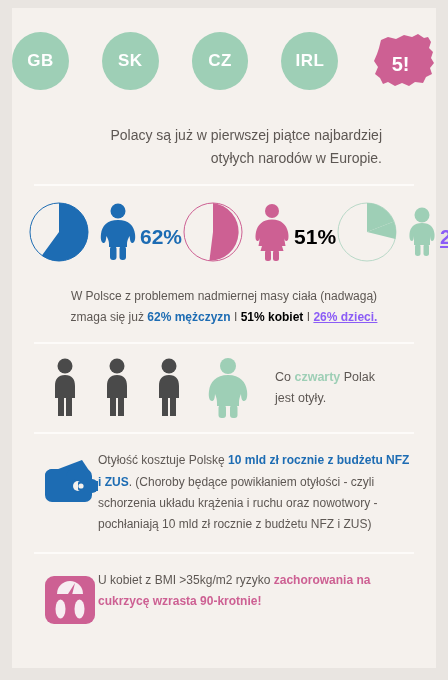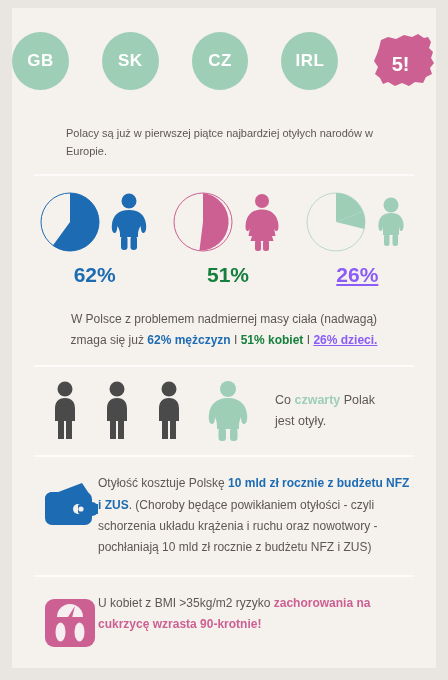--- a/index.html
+++ b/index.html
@@ -55,43 +55,43 @@
   .poland .pl-label {
     position: relative;
     color: #ffffff;
     font-weight: bold;
     font-size: 20px;
     transform: translate(-3px, 3px);
   }
 
   
   .intro {
-    text-align: left;
+    text-align: right;
     color: #5d5753;
-    font-size: 11px;
+    font-size: 14px;
     line-height: 1.65;
     padding: 12px 54px 14px 54px;
   }
 
   
   .pies {
     display: flex;
     justify-content: space-around;
     align-items: flex-start;
     padding: 14px 16px 10px 16px;
   }
-  .pie-group { display: flex; flex-direction: column; align-items: center; }
+  .pie-group { display: flex; flex-direction: row; align-items: center; }
   .pie-top { display: flex; align-items: center; gap: 6px; height: 64px; }
   .pie-pct {
     margin-top: 9px;
     font-size: 21px;
     font-weight: bold;
   }
   .blue  { color: #1d6cb3; }
-  .pink  { color: #15803d; }
+  .pink  { color: #000000; }
   .green { color: #8b5cf6; text-decoration: underline; }
 
   
   .stat-sentence {
     text-align: center;
     color: #5d5753;
     font-size: 12px;
     line-height: 1.75;
     padding: 12px 34px 14px 34px;
   }

